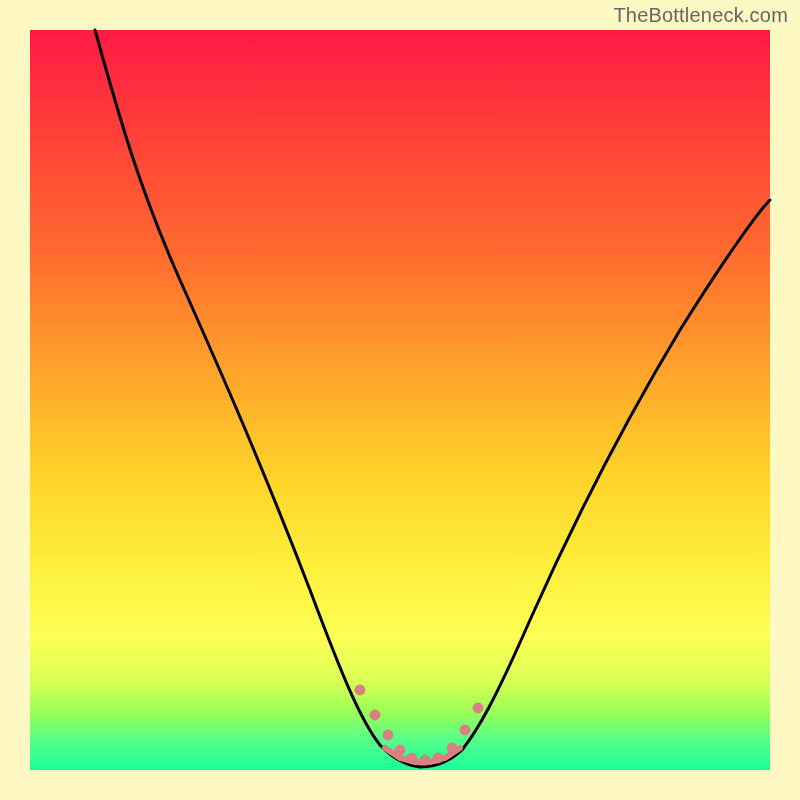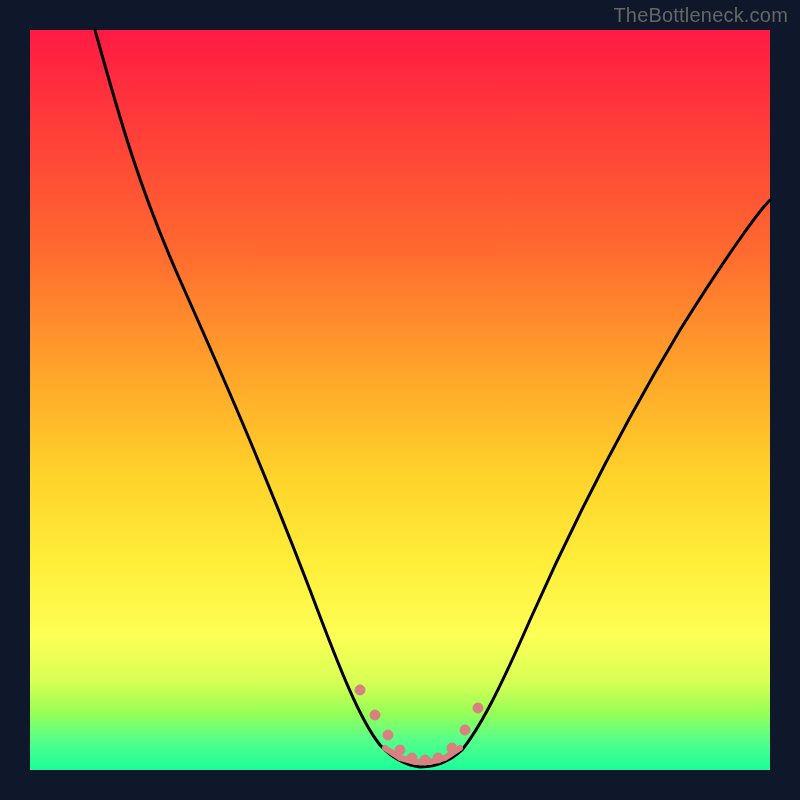--- a/index.html
+++ b/index.html
@@ -7,21 +7,21 @@
     padding: 0;
     width: 800px;
     height: 800px;
     background: #000;
     overflow: hidden;
     font-family: Arial, Helvetica, sans-serif;
   }
   .frame {
     position: absolute;
     inset: 0;
-    background: #0f172a;
+    background: #fef9c3;
     text-align: center;
   }
   .plot-area {
     position: absolute;
     left: 30px;
     top: 30px;
     width: 740px;
     height: 740px;
     
     background: linear-gradient(

